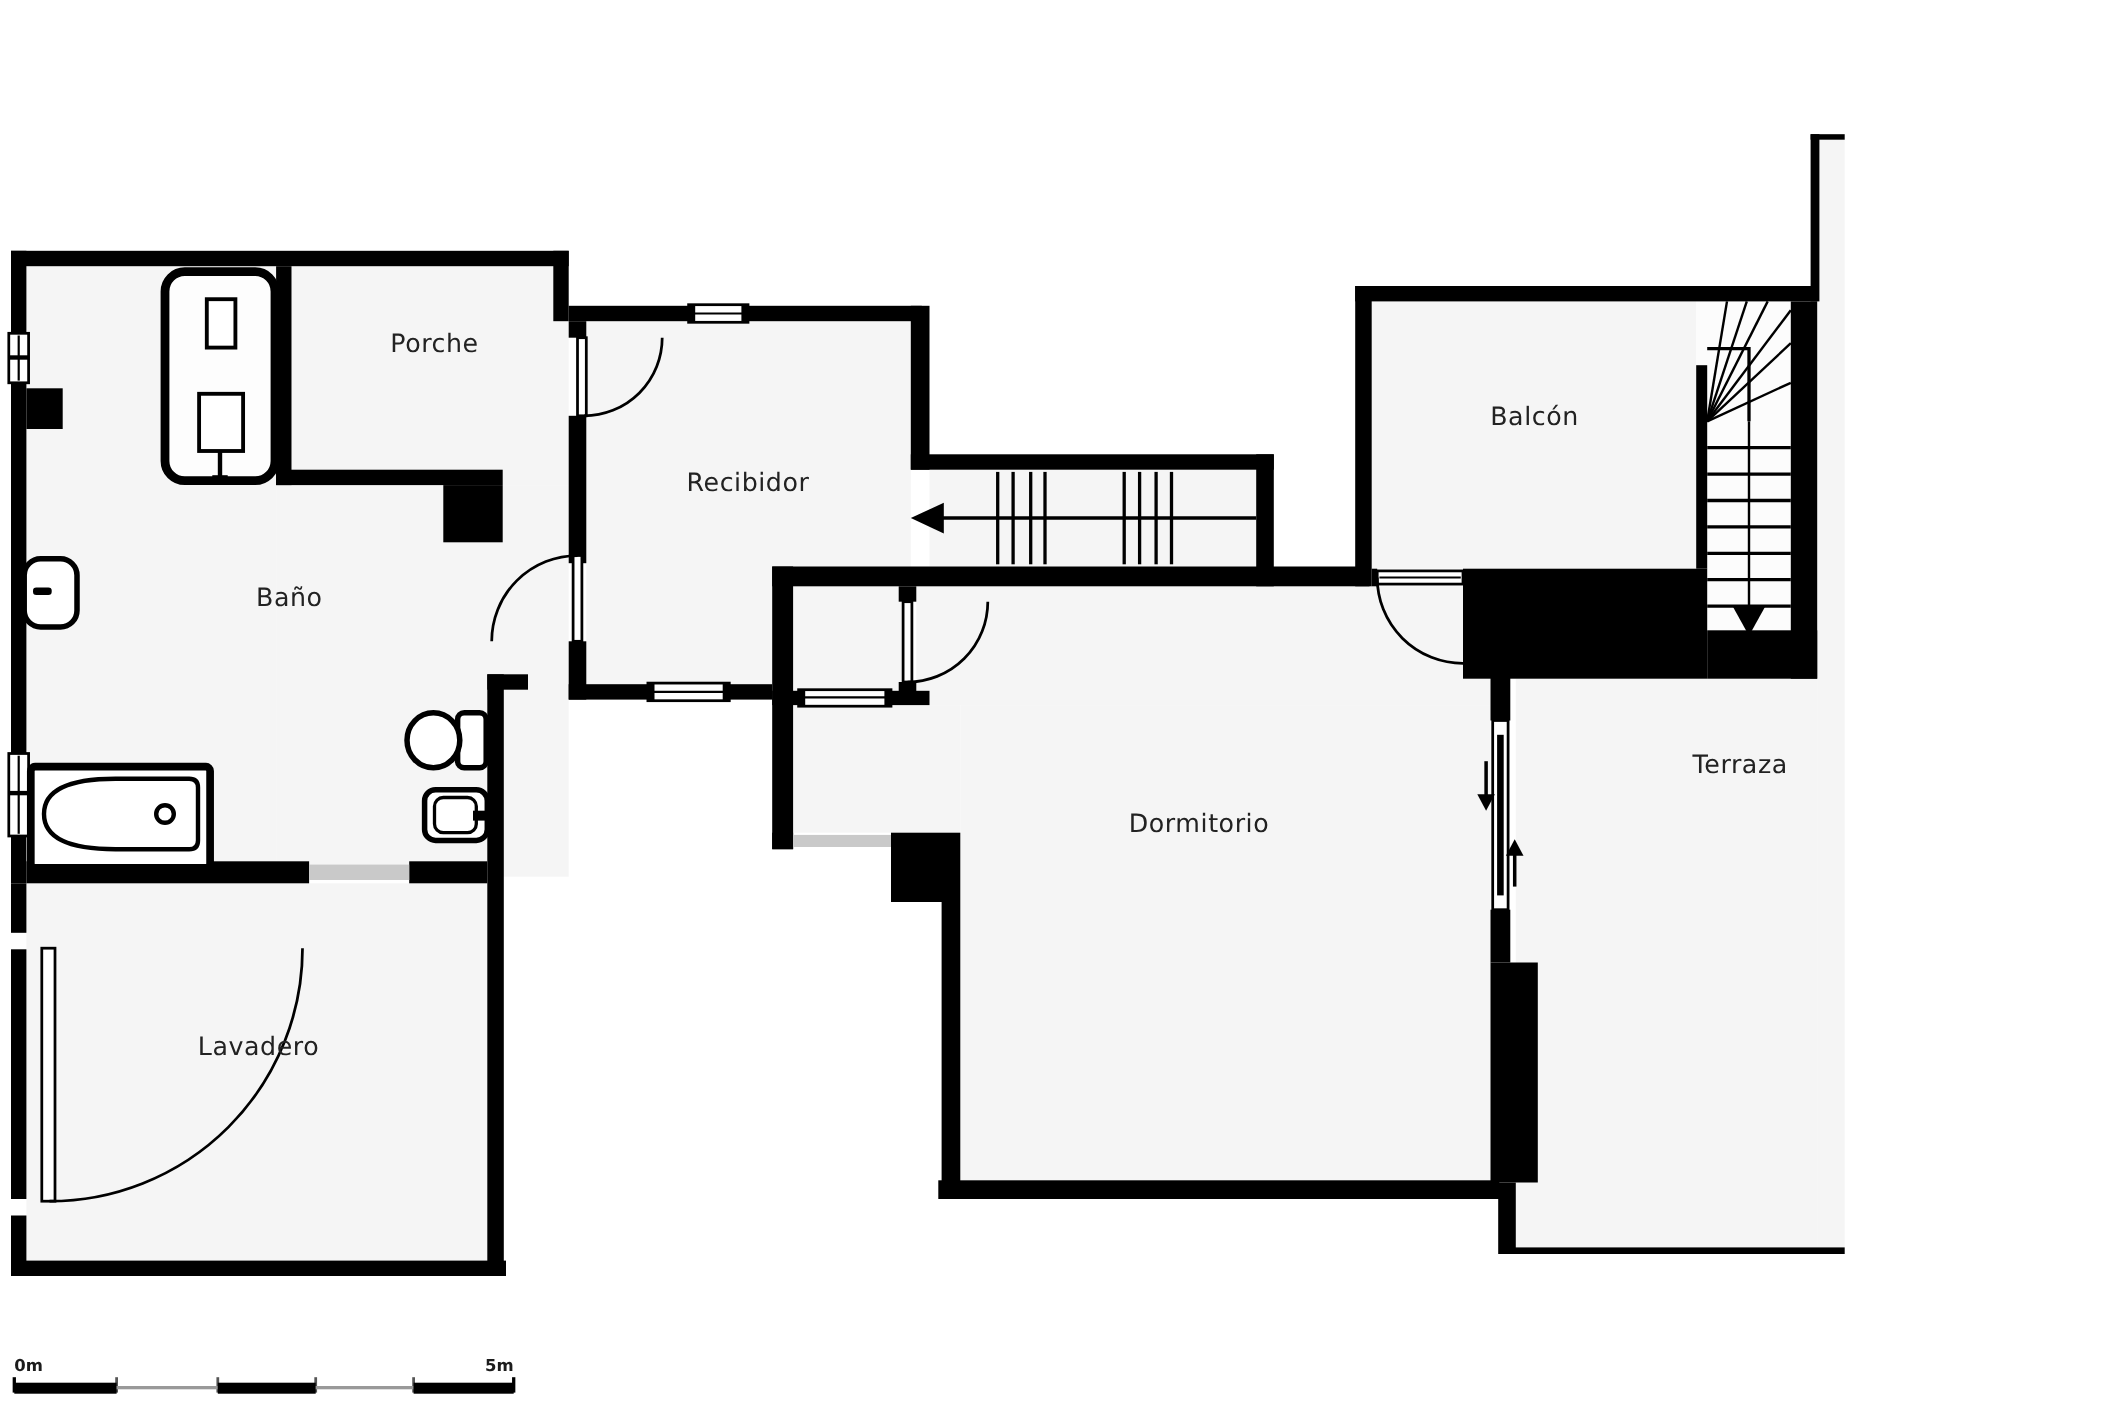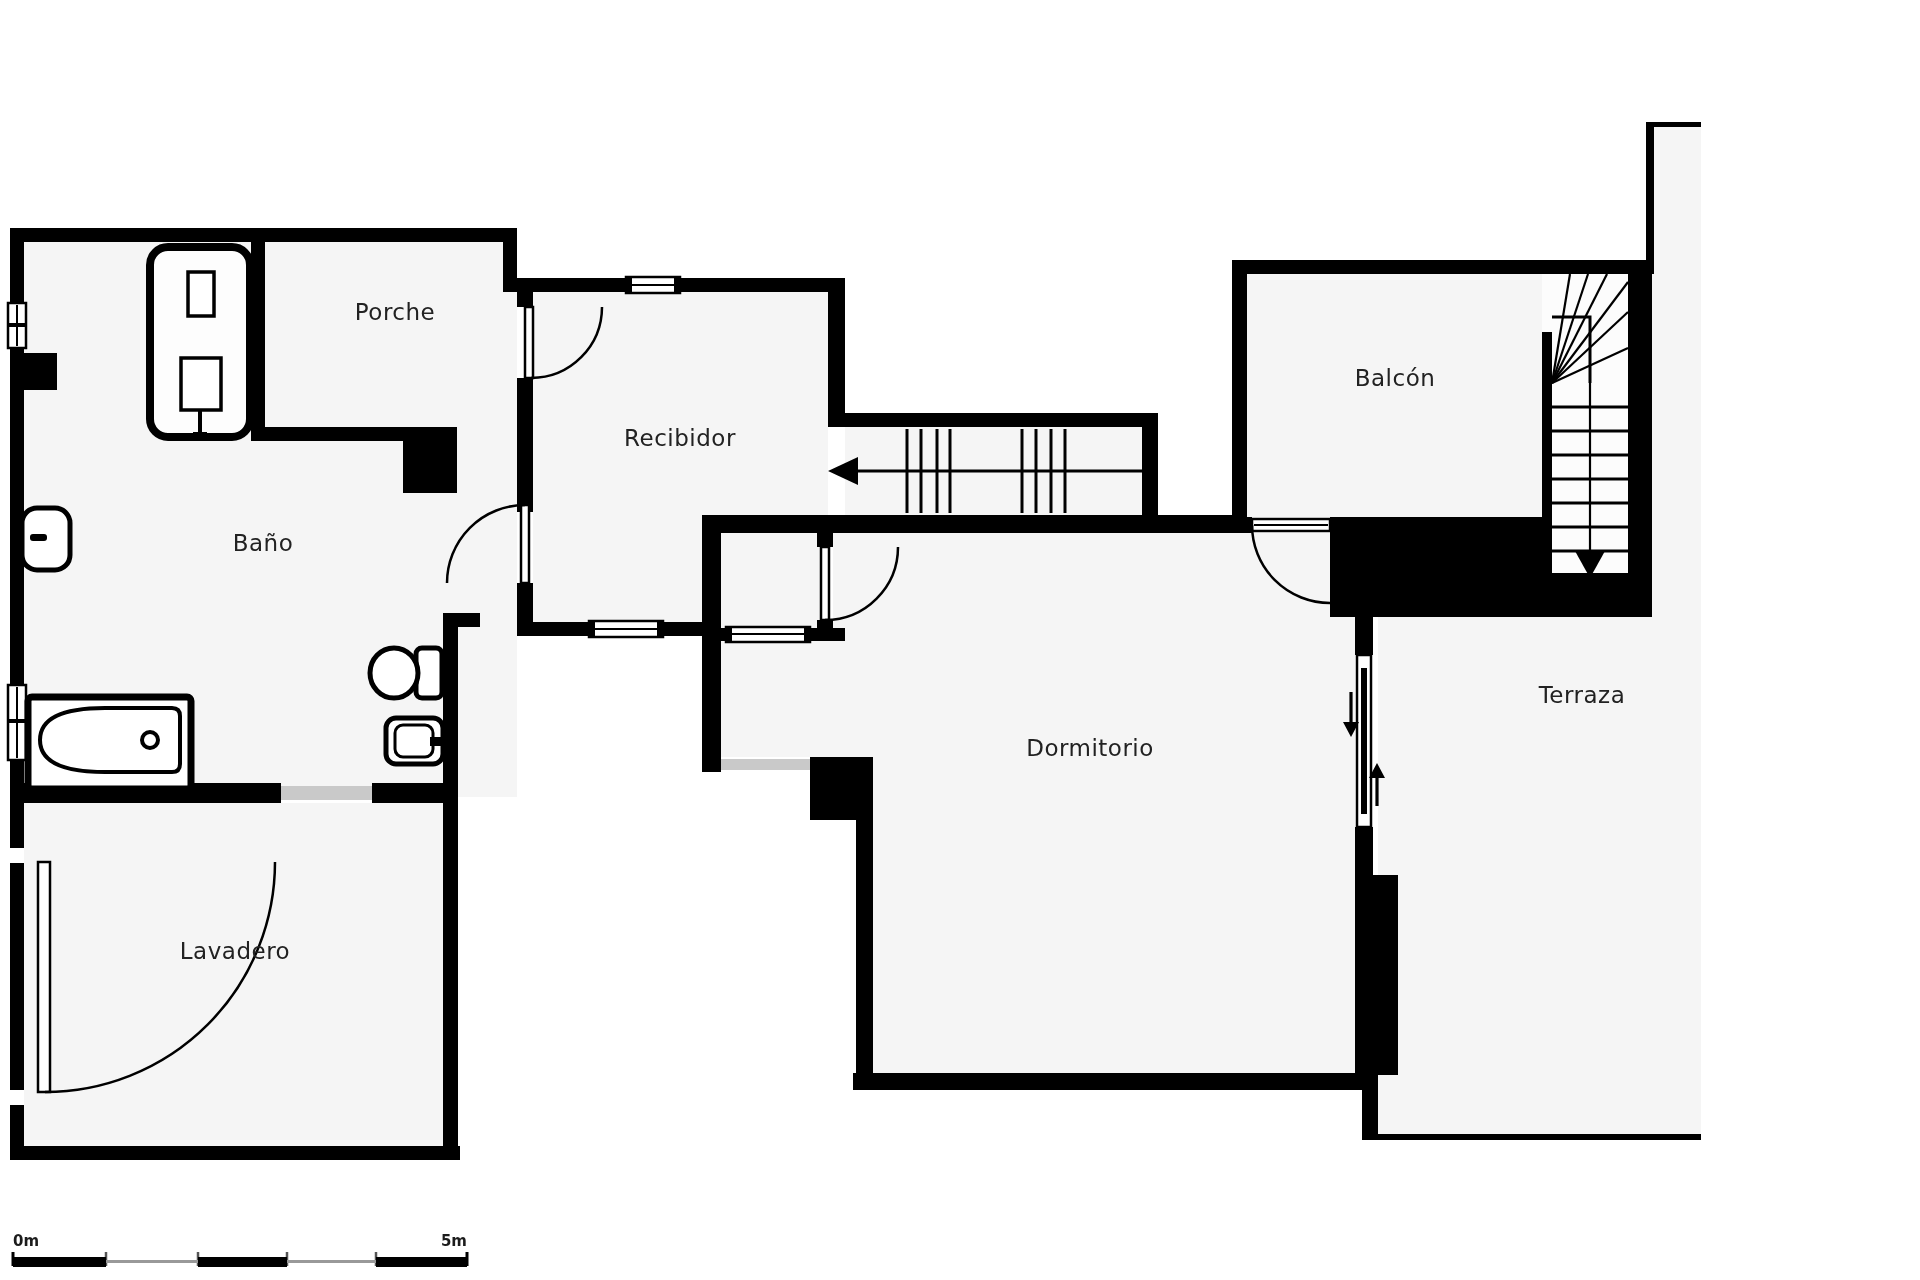--- a/index.html
+++ b/index.html
@@ -1,17 +1,17 @@
 <!DOCTYPE html>
 <html><head>
 <meta charset="utf-8">
 <style>
   html,body{margin:0;padding:0;background:#ffffff;}
   .plan-canvas{position:relative;width:1677px;height:1280px;background:#ffffff;overflow:hidden;
-               font-family:"DejaVu Sans","Liberation Sans",sans-serif;padding-left:24px;}
+               font-family:"DejaVu Sans","Liberation Sans",sans-serif;}
   .plan-canvas svg{position:absolute;left:0;top:0;}
   text.room-label{font-family:"DejaVu Sans","Liberation Sans",sans-serif;font-size:23px;font-weight:500;
                   fill:#222222;letter-spacing:.5px;}
   text.scale-label{font-family:"DejaVu Sans","Liberation Sans",sans-serif;font-size:15px;font-weight:700;fill:#1c1c1c;}
   .wall{fill:#000000;}
   .floor{fill:#f5f5f5;}
   .shaft-floor{fill:#fcfcfc;}
   .win{fill:#ffffff;stroke:#000000;stroke-width:2.5;}
   .winline{stroke:#000000;stroke-width:2;}
   .door-leaf{fill:#ffffff;stroke:#000000;stroke-width:2.5;}

